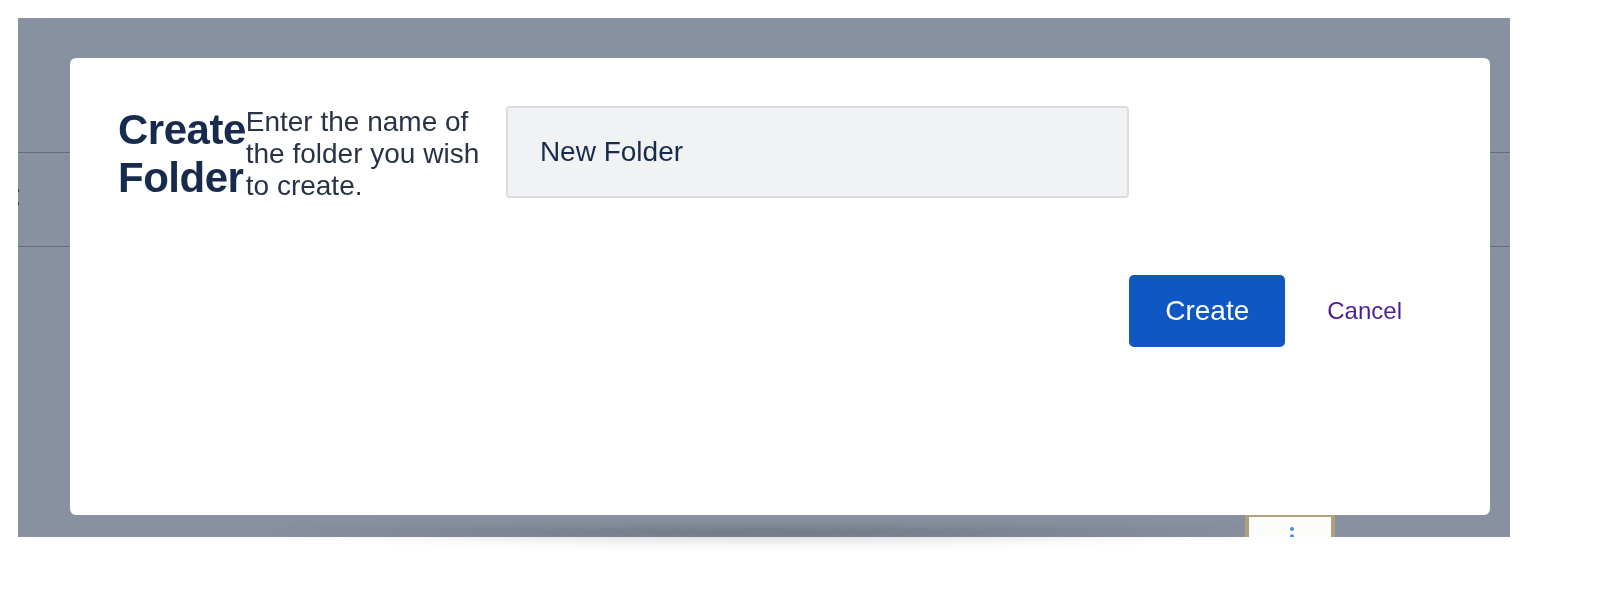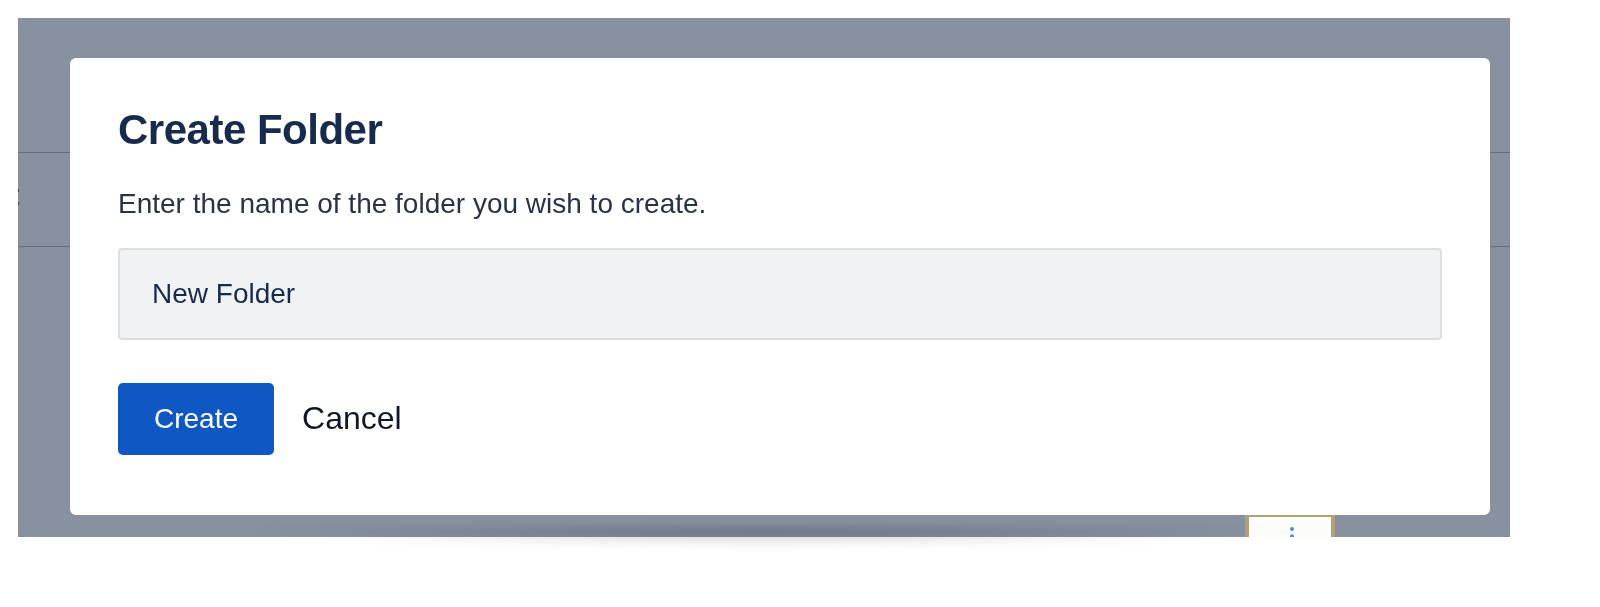--- a/index.html
+++ b/index.html
@@ -68,21 +68,21 @@
     .modal {
       position: absolute;
       top: 40px;
       left: 52px;
       right: 20px;
       bottom: 22px;
       background: #ffffff;
       border-radius: 6px;
       padding: 48px 48px 40px 48px;
       display: flex;
-      flex-direction: column;
+      flex-direction: row;
     }
     .modal-title {
       font-size: 42px;
       font-weight: 600;
       color: #172b4d;
       margin-bottom: 34px;
       letter-spacing: -0.5px;
     }
     .modal-instruction {
       font-size: 28px;
@@ -100,38 +100,38 @@
       font-size: 28px;
       color: #172b4d;
       font-family: inherit;
       outline: none;
     }
     .button-row {
       margin-top: 40px;
       display: flex;
       justify-content: flex-start;
       align-items: center;
-      gap: 18px;
+      gap: 32px;
     }
     .btn-primary {
       background: #0f58c3;
       color: #ffffff;
       border: none;
       border-radius: 5px;
       font-size: 28px;
       font-weight: 500;
       padding: 20px 36px;
       cursor: pointer;
       font-family: inherit;
     }
     .btn-link {
       background: transparent;
       border: none;
-      color: #0f172a;
-      font-size: 32px;
+      color: #4c1d95;
+      font-size: 24px;
       font-weight: 400;
       cursor: pointer;
       padding: 20px 10px;
       font-family: inherit;
       margin-right: 30px;
     }
     .drop-shadow {
       position: absolute;
       left: 18px;
       right: 90px;

